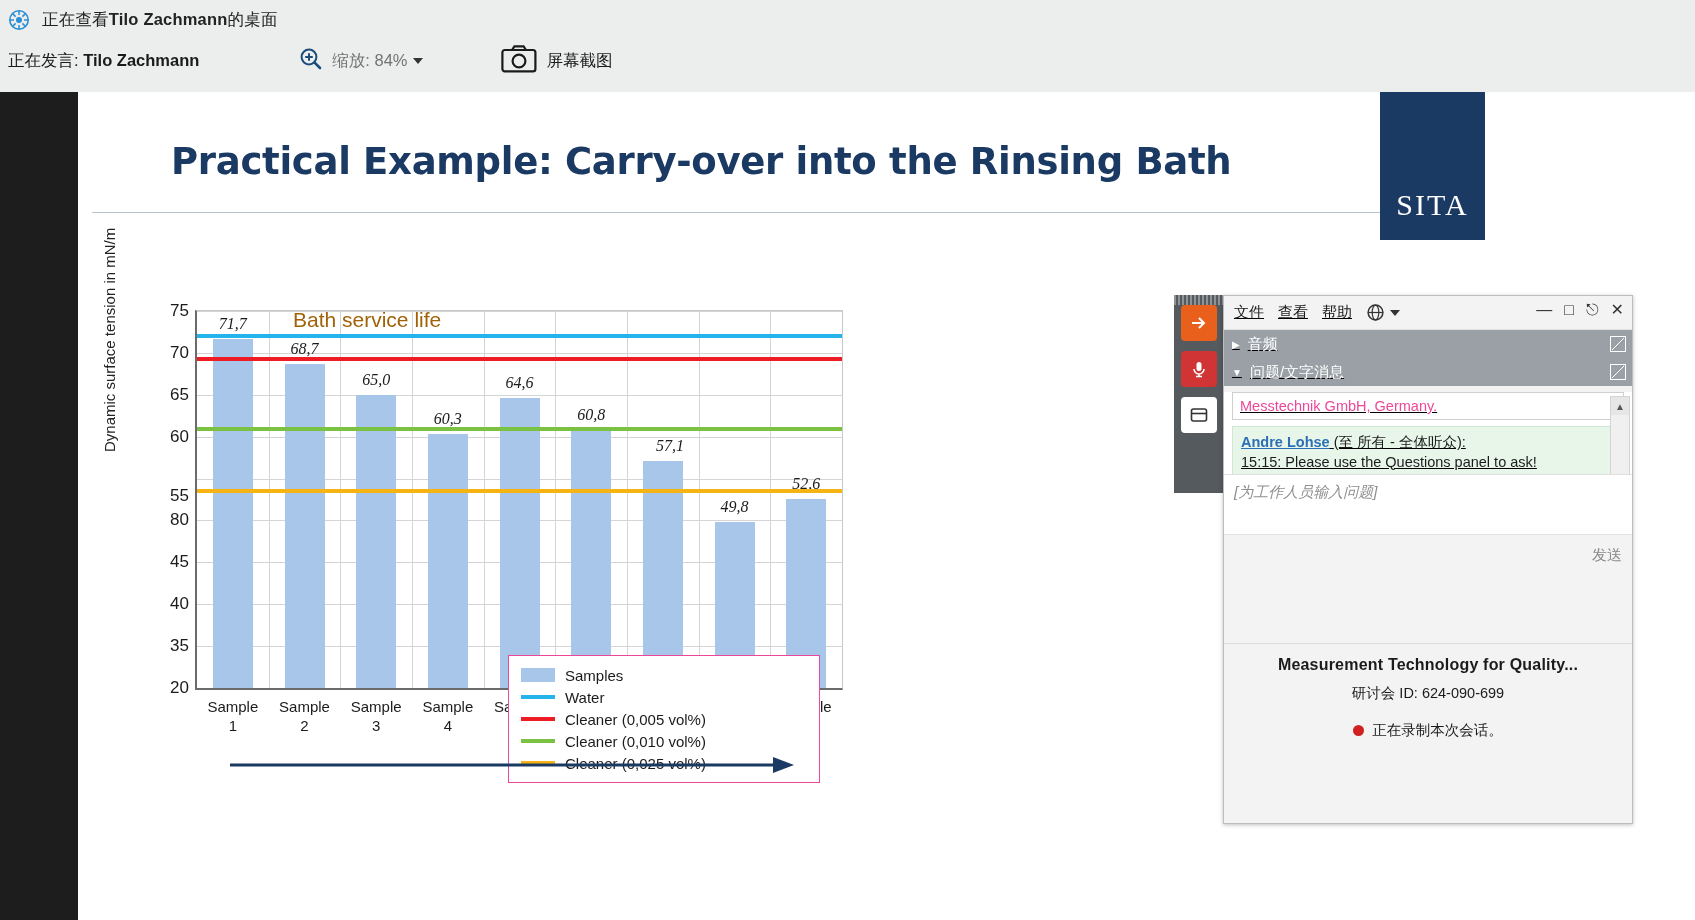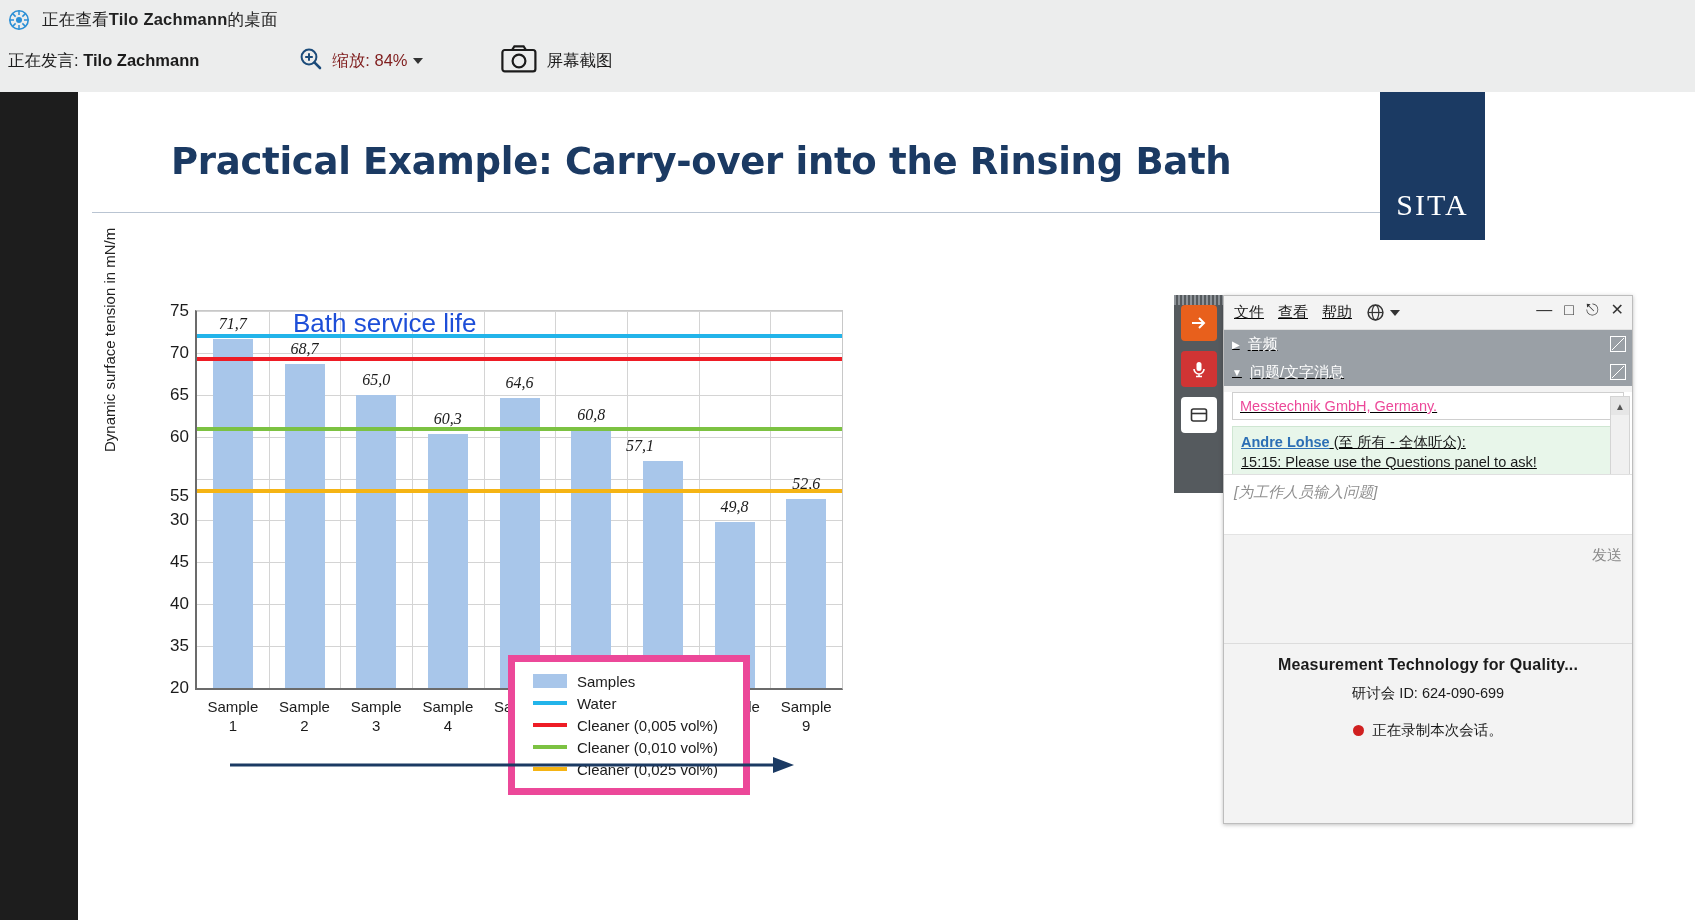--- a/index.html
+++ b/index.html
@@ -36,21 +36,21 @@
     position: absolute; left: 0; top: 38px; height: 46px; width: 100%;
     display: flex; align-items: center; padding-left: 8px;
   }
   #speaker-text { font-size: 16.5px; color: #1b1b1b; }
   #speaker-text b { font-weight: bold; }
 
   #zoom-control {
     display: flex; align-items: center; margin-left: 100px; cursor: default;
   }
   #zoom-control .zicon { margin-right: 9px; }
-  #zoom-label { font-size: 16.5px; color: #7f1d1d; }
+  #zoom-label { font-size: 16.5px; color: #737373; }
   .caret {
     display:inline-block; margin-left: 5px;
     width: 0; height: 0; border-left: 5px solid transparent;
     border-right: 5px solid transparent; border-top: 6px solid #333;
     vertical-align: middle;
   }
 
   #screenshot-control {
     display: flex; align-items: center; margin-left: 78px;
   }
@@ -132,32 +132,32 @@
     position: absolute; top: 100%; margin-top: 10px;
     font-size: 15px; color: #1b1b1b; text-align: center;
     transform: translateX(-50%); line-height: 1.25; white-space: nowrap;
   }
   .vsep {
     position: absolute; top: 0; bottom: 0; width: 1px; background: #d4d4d4;
   }
 
   #legend {
     position: absolute; left: 405px; top: 373px;
-    width: 242px; background: #ffffff; border: 7px solid #ec4899;
-    padding: 8px 10px 8px 18px;
+    width: 312px; background: #ffffff; border: 1px solid #ec4899;
+    padding: 8px 10px 8px 12px;
   }
   .legend-row { display: flex; align-items: center; height: 22px; }
   .legend-swatch { width: 34px; height: 4px; margin-right: 10px; flex: 0 0 34px; }
   .legend-swatch.block { height: 14px; }
   .legend-text { font-size: 15px; color: #1b1b1b; white-space: nowrap; }
 
   #arrow-wrap { position: absolute; left: 125px; top: 473px; width: 570px; height: 70px; }
   #bath-label {
     position: absolute; left: 190px; top: 26px;
-    font-size: 26px; color: #1d4ed8;
+    font-size: 21px; color: #a16207;
   }
 
   
   #panel {
     position: absolute; left: 1223px; top: 295px; width: 410px; height: 529px;
     background: #f3f3f3; border: 1px solid #bdbdbd;
     box-shadow: 0 1px 4px rgba(0,0,0,0.25);
     font-size: 13px;
     text-decoration: underline;
   }
@@ -321,21 +321,21 @@
       <div id="y-axis-title">Dynamic surface tension in mN/m</div>
       <div id="plot">
           <div class="ytick" style="top: 377px;">20</div>
           <div class="gridline" style="top: 335.111px;"></div>
           <div class="ytick" style="top: 335.111px;">35</div>
           <div class="gridline" style="top: 293.222px;"></div>
           <div class="ytick" style="top: 293.222px;">40</div>
           <div class="gridline" style="top: 251.333px;"></div>
           <div class="ytick" style="top: 251.333px;">45</div>
           <div class="gridline" style="top: 209.444px;"></div>
-          <div class="ytick" style="top: 209.444px;">30</div>
+          <div class="ytick" style="top: 209.444px;">80</div>
           <div class="gridline" style="top: 167.556px;"></div>
           <div class="ytick" style="top: 185px;">55</div>
           <div class="gridline" style="top: 125.667px;"></div>
           <div class="ytick" style="top: 125.667px;">60</div>
           <div class="gridline" style="top: 83.7778px;"></div>
           <div class="ytick" style="top: 83.7778px;">65</div>
           <div class="gridline" style="top: 41.8889px;"></div>
           <div class="ytick" style="top: 41.8889px;">70</div>
           <div class="gridline" style="top: 0px;"></div>
           <div class="ytick" style="top: 0px;">75</div>
@@ -359,21 +359,21 @@
           <div class="bar" style="left: 230.833px; height: 253.847px; background: rgb(168, 198, 234);"></div>
           <div class="bar-label" style="left: 250.833px; top: 99.1533px;">60,3</div>
           <div class="xtick" style="left: 250.833px;">Sample<br>4</div>
           <div class="bar" style="left: 302.5px; height: 289.871px; background: rgb(168, 198, 234);"></div>
           <div class="bar-label" style="left: 322.5px; top: 63.1289px;">64,6</div>
           <div class="xtick" style="left: 322.5px;">Sample<br>5</div>
           <div class="bar" style="left: 374.167px; height: 258.036px; background: rgb(168, 198, 234);"></div>
           <div class="bar-label" style="left: 394.167px; top: 94.9644px;">60,8</div>
           <div class="xtick" style="left: 394.167px;">Sample<br>6</div>
           <div class="bar" style="left: 445.833px; height: 227.038px; background: rgb(168, 198, 234);"></div>
-          <div class="bar-label" style="left: 443px; top: 125.962px;">57,1</div>
+          <div class="bar-label" style="left: 473px; top: 125.962px;">57,1</div>
           <div class="xtick" style="left: 465.833px;">Sample<br>7</div>
           <div class="bar" style="left: 517.5px; height: 165.88px; background: rgb(168, 198, 234);"></div>
           <div class="bar-label" style="left: 537.5px; top: 187.12px;">49,8</div>
           <div class="xtick" style="left: 537.5px;">Sample<br>8</div>
           <div class="bar" style="left: 589.167px; height: 189.338px; background: rgb(168, 198, 234);"></div>
           <div class="bar-label" style="left: 609.167px; top: 163.662px;">52,6</div>
           <div class="xtick" style="left: 609.167px;">Sample<br>9</div>
           <div class="refline" style="top: 23.1333px; background: rgb(34, 180, 234);"></div>
           <div class="refline" style="top: 45.7533px; background: rgb(238, 28, 37);"></div>
           <div class="refline" style="top: 116.127px; background: rgb(124, 194, 66);"></div>

